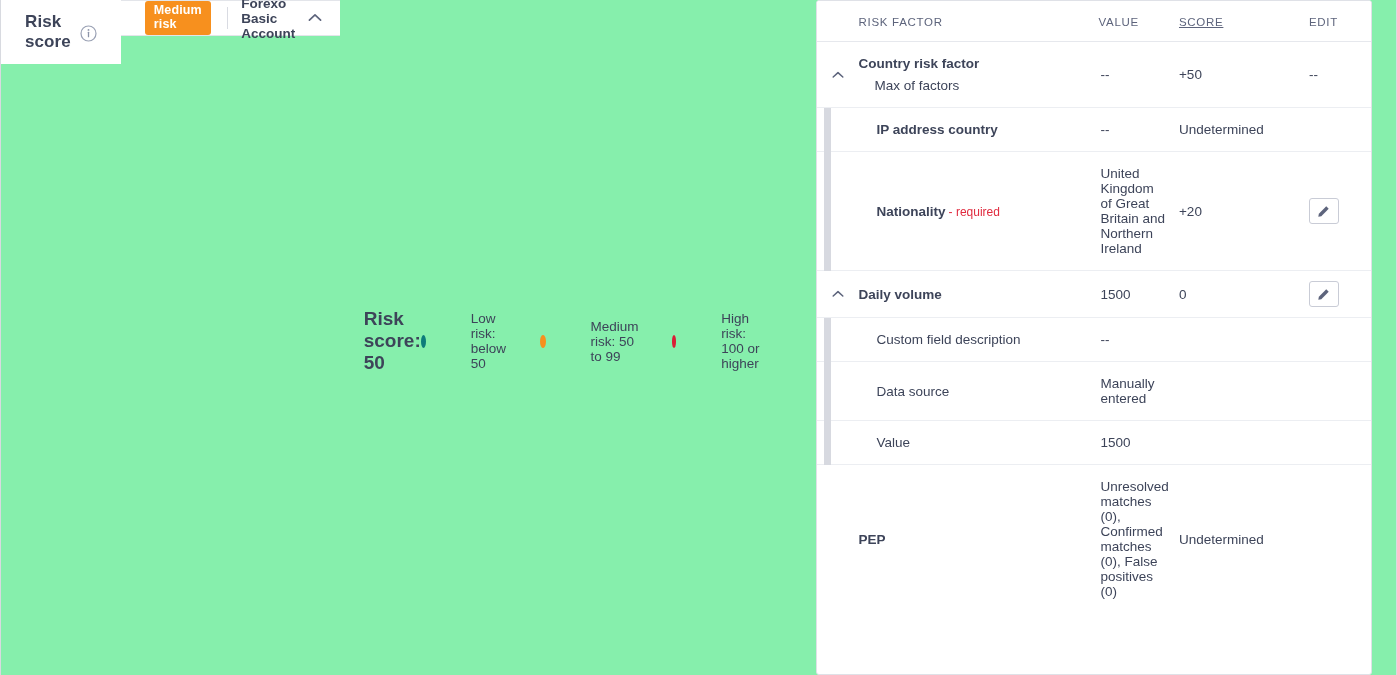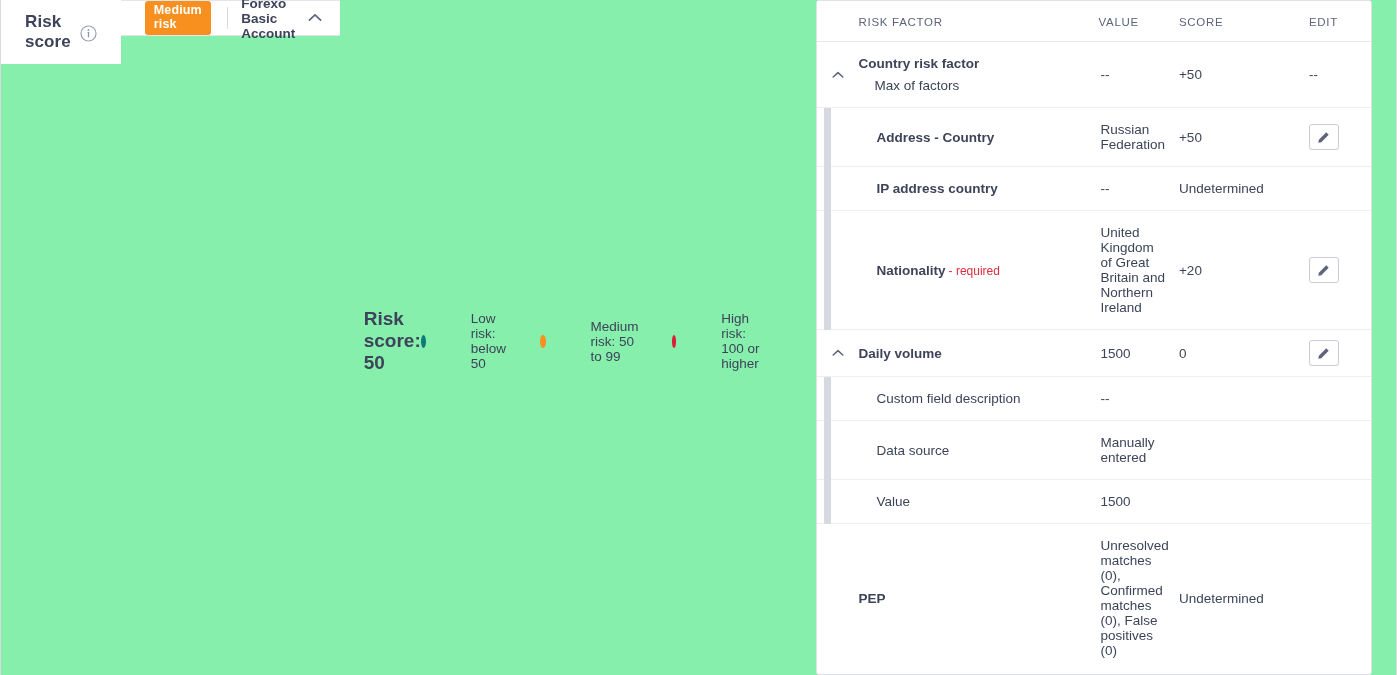--- a/index.html
+++ b/index.html
@@ -148,21 +148,21 @@
 
   
   .col-toggle { width: 42px; }
   .col-factor { width: 240px; }
   .col-value  { width: auto; }
   .col-score  { width: 130px; }
   .col-edit   { width: 62px; }
 
   th.h-factor { padding-left: 0; }
   th.h-value  { padding-left: 2px; }
-  th.h-score  { padding-left: 0; }
+  th.h-score  { padding-left: 0; text-decoration: underline; }
   th.h-edit   { padding-left: 0; }
 
   
   td.c-toggle { text-align: center; padding: 0; }
   td.c-factor { padding: 14px 10px 14px 0; font-weight: bold; }
   td.c-value  { padding: 14px 12px 14px 2px; font-weight: normal; color: #3d4459;}
   td.c-score  { padding: 14px 10px 14px 0; }
   td.c-edit   { padding: 10px 0; }
 
   
@@ -304,33 +304,20 @@
           </td>
           <td class="c-factor">
             <span>Country risk factor</span>
             <span class="group-sub">Max of factors</span>
           </td>
           <td class="c-value dash">--</td>
           <td class="c-score">+50</td>
           <td class="c-edit dash">--</td>
         </tr>
 
-        <tr class="sub-row">
-          <td class="c-toggle indent"></td>
-          <td class="c-factor">Address - Country</td>
-          <td class="c-value">Russian Federation</td>
-          <td class="c-score">+50</td>
-          <td class="c-edit">
-            <button class="edit-btn">
-              <svg width="13" height="13" viewBox="0 0 16 16">
-                <path d="M11.4 1.6 L14.4 4.6 L5.3 13.7 L1.6 14.4 L2.3 10.7 Z" fill="#5d647c"></path>
-              </svg>
-            </button>
-          </td>
-        </tr>
 
         <tr class="sub-row">
           <td class="c-toggle indent"></td>
           <td class="c-factor">IP address country</td>
           <td class="c-value dash">--</td>
           <td class="c-score">Undetermined</td>
           <td class="c-edit"></td>
         </tr>
 
         <tr class="sub-row">

